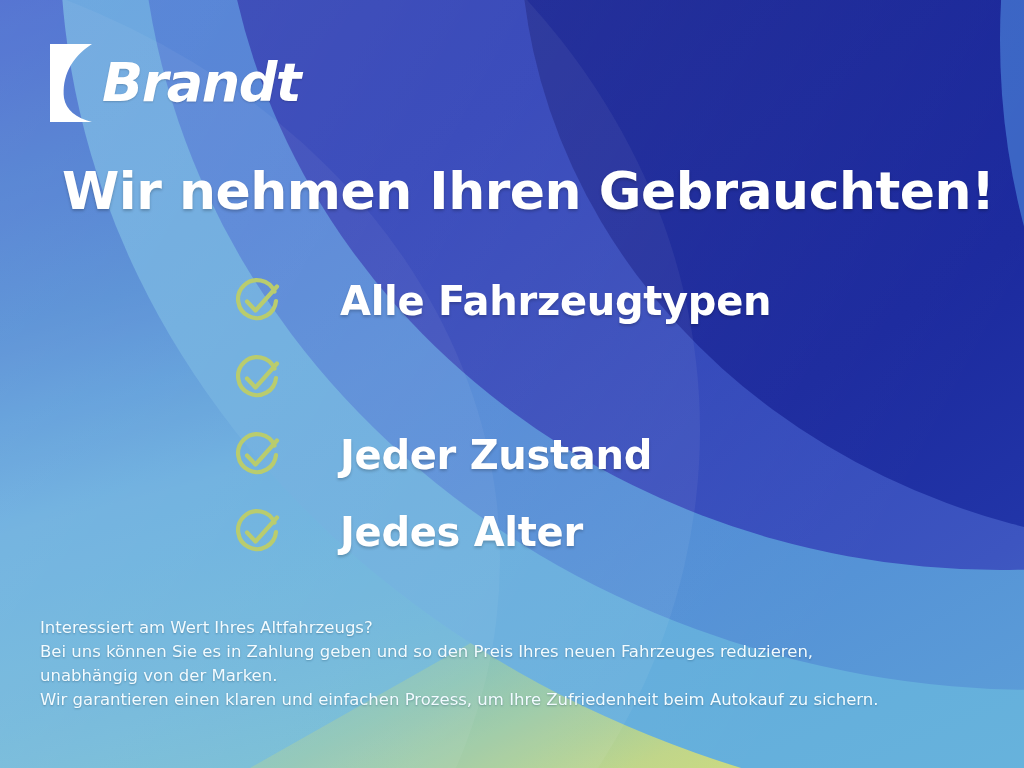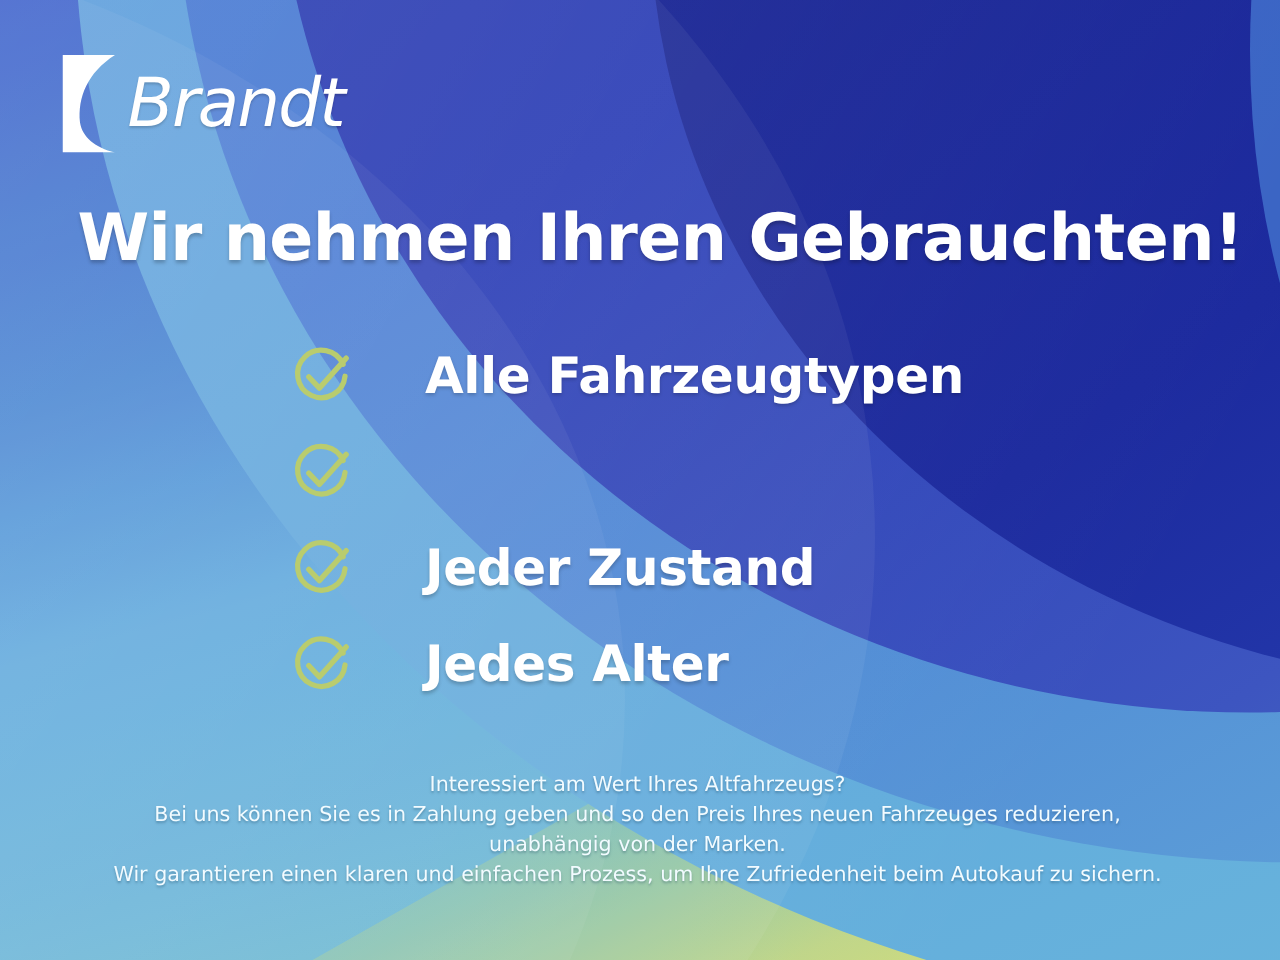--- a/index.html
+++ b/index.html
@@ -49,21 +49,21 @@
   }
   .logo-mark {
     width: 42px;
     height: 78px;
     display: block;
     margin-right: 10px;
   }
   .logo-word {
     color: #ffffff;
     font-size: 54px;
-    font-weight: 400;
+    font-weight: 700;
     font-style: italic;
     letter-spacing: -1.5px;
     line-height: 1;
     font-family: "DejaVu Sans", sans-serif;
     text-shadow: 0 1px 2px rgba(0,0,0,0.18);
   }
 
   
   .headline {
     position: absolute;
@@ -120,21 +120,20 @@
     width: 940px;
     color: #f2fbff;
     font-size: 16.5px;
     line-height: 24px;
     font-family: "DejaVu Sans", sans-serif;
     text-shadow: 0 1px 2px rgba(20,60,90,0.35);
   }
   .blurb-line {
     display: block;
     white-space: nowrap;
-    text-align: center;
   }
 </style>
 </head>
 <body>
 
 <div class="banner">
 
   <svg class="bg-svg" viewBox="0 0 1024 768" preserveAspectRatio="none">
     <defs>
       <linearGradient id="gBase" x1="0" y1="0" x2="0.35" y2="1">

